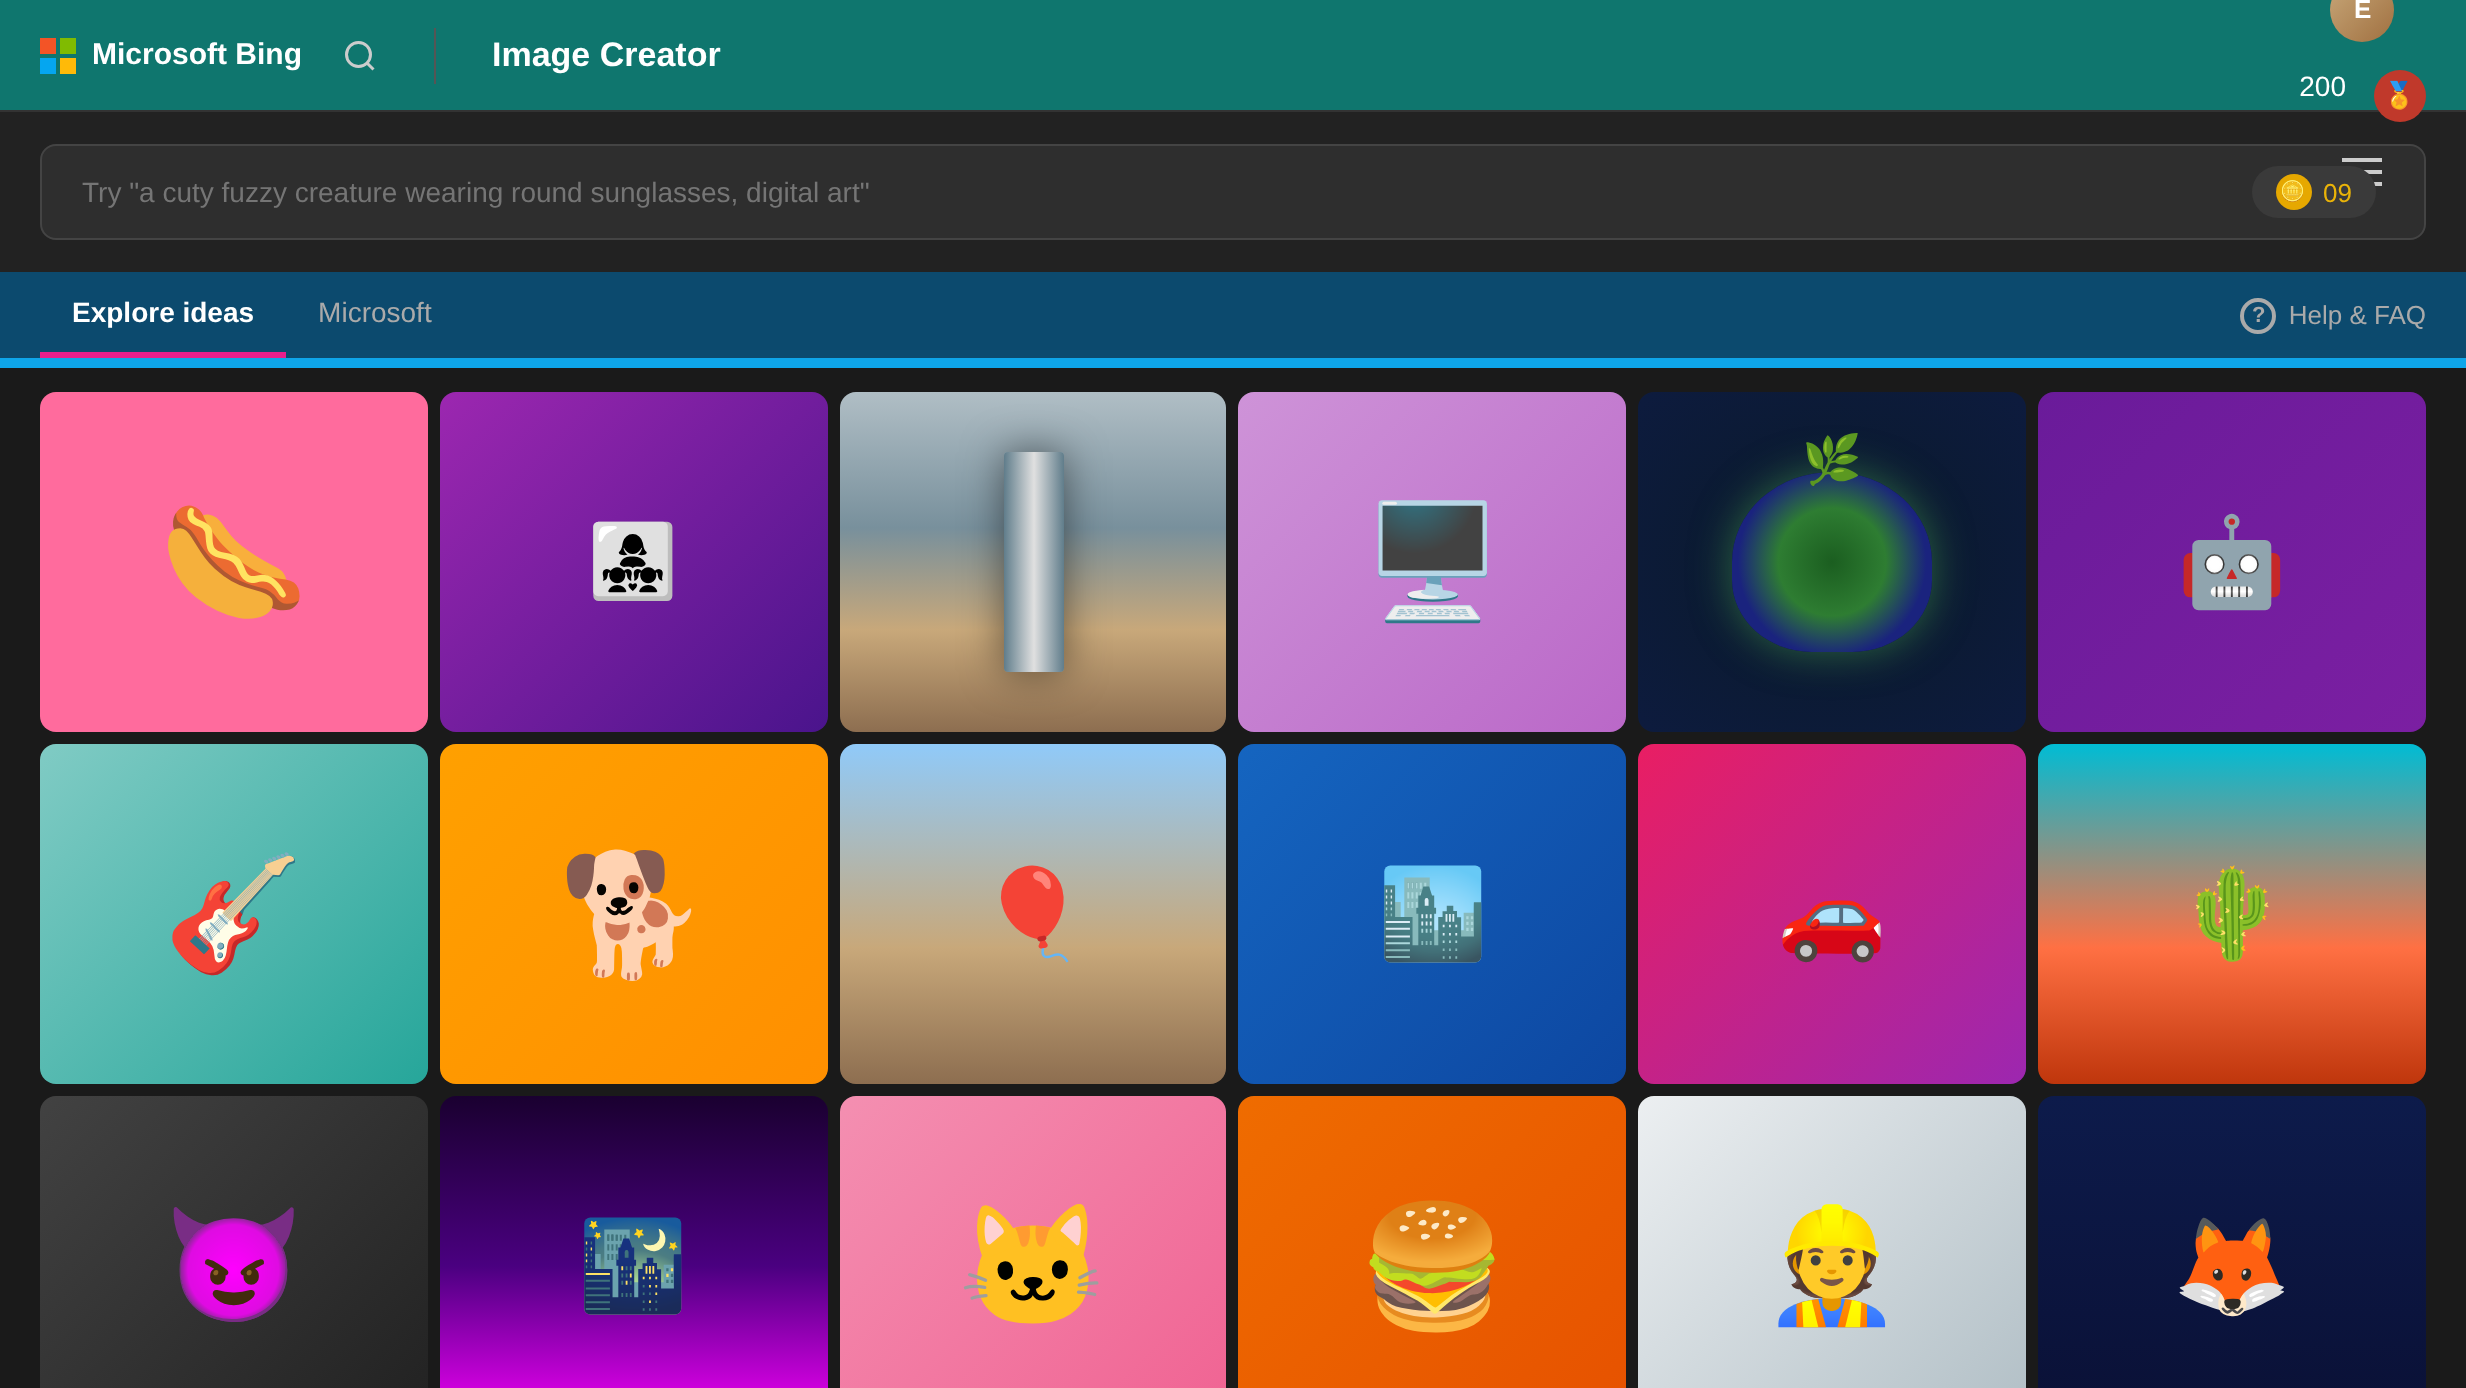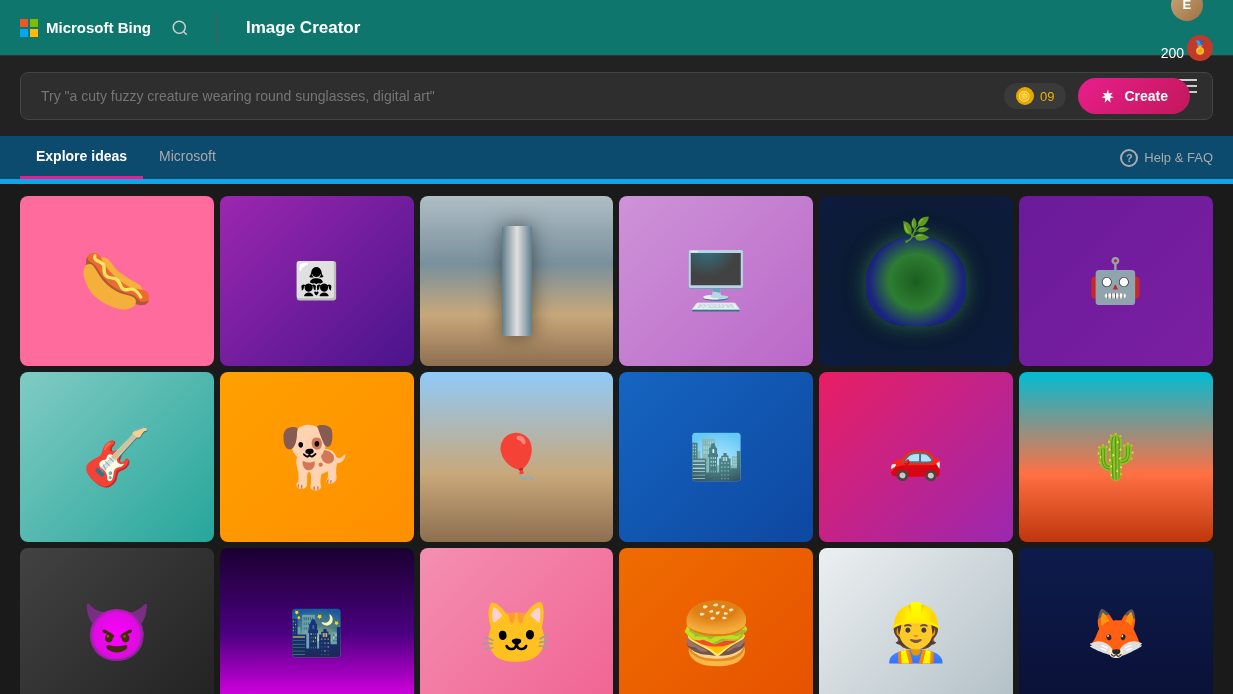--- a/index.html
+++ b/index.html
@@ -88,22 +88,22 @@
       overflow: hidden;
       display: flex;
       align-items: center;
       justify-content: center;
       font-size: 13px;
       font-weight: bold;
       color: #fff;
     }
     .coin-count {
       display: flex;
-      align-items: flex-end;
-      gap: 3px;
+      align-items: flex-start;
+      gap: 14px;
       font-size: 14px;
       color: #fff;
     }
     .medal-icon {
       width: 26px;
       height: 26px;
       background: #c0392b;
       border-radius: 50%;
       display: flex;
       align-items: center;
@@ -428,26 +428,20 @@
   </div>
 </div>
 
 <div class="search-section">
   <div class="search-bar">
     <input class="search-input" type="text" placeholder="Try &quot;a cuty fuzzy creature wearing round sunglasses, digital art&quot;" style="">
     <div class="coin-badge">
       <div class="coin-badge-icon">🪙</div>
       <span class="coin-badge-text">09</span>
     </div>
-    <button class="create-btn">
-      <svg width="16" height="16" viewBox="0 0 24 24" fill="currentColor">
-        <path d="M12 2L13.09 8.26L19 7L15.45 11.82L21 14L15.09 15.36L16 22L11.5 17.73L7 22L7.91 15.36L2 14L7.55 11.82L4 7L9.91 8.26L12 2Z"></path>
-      </svg>
-      <span>Create</span>
-    </button>
   </div>
 </div>
 
 <div class="tabs-section">
   <div class="tabs-left">
     <div class="tab active">
       <span>Explore ideas</span>
     </div>
     <div class="tab">
       <span>Microsoft</span>

